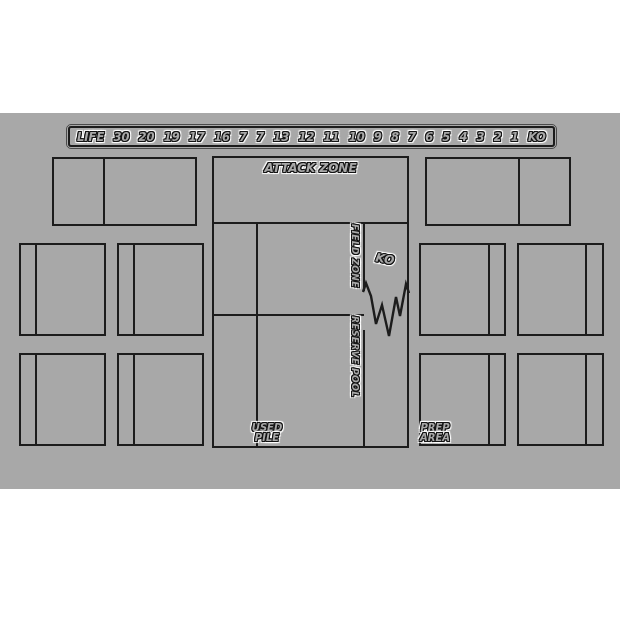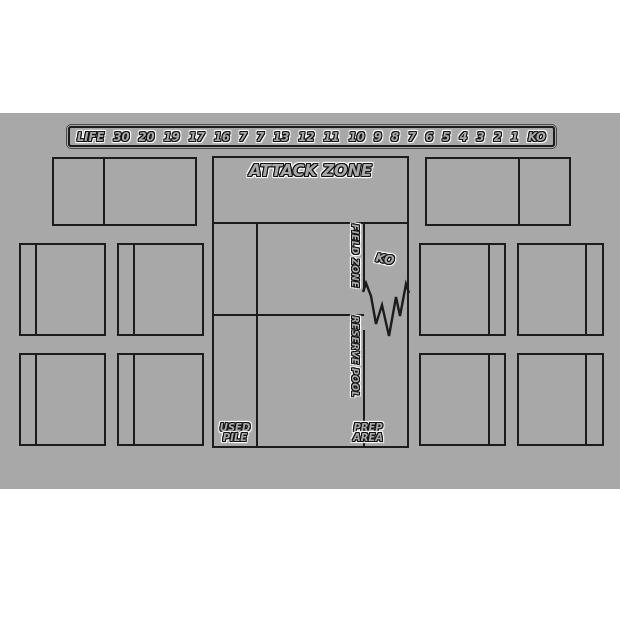--- a/index.html
+++ b/index.html
@@ -13,21 +13,21 @@
   }
   
   .otext {
     color:#a8a8a8; font-weight:bold; font-style:italic; white-space:nowrap;
     text-shadow:
       -1px 0 0 #141414, 1px 0 0 #141414, 0 -1px 0 #141414, 0 1px 0 #141414,
       -1px -1px 0 #141414, 1px 1px 0 #141414, 1px -1px 0 #141414, -1px 1px 0 #141414,
       -2px 0 1px #ffffff, 2px 0 1px #ffffff, 0 -2px 1px #ffffff, 0 2px 1px #ffffff,
       -2px -2px 1px #ffffff, 2px 2px 1px #ffffff, 2px -2px 1px #ffffff, -2px 2px 1px #ffffff;
   }
-  .wrap { white-space:normal; }
+  .wrap { white-space:normal;padding-left:32px; }
   
   .life-bar {
     position:absolute; left:68px; top:13px; width:487px; height:21px;
     border:2px solid #1c1c1c; border-radius:3px;
     outline:1px solid #4a4a4a; outline-offset:1px;
     box-sizing:border-box; display:flex; align-items:center;
     justify-content:space-between; padding:0 7px;
   }
   .life-bar span { font-size:11.5px; }
   
@@ -37,21 +37,21 @@
   .card .strip {
     position:absolute; top:0; bottom:0; width:2px; background:#1c1c1c;
   }
   
   .panel {
     position:absolute; left:212px; top:43px; width:197px; height:292px;
     border:2px solid #1c1c1c; box-sizing:border-box;
   }
   .hline { position:absolute; height:2px; background:#1c1c1c; }
   .vline { position:absolute; width:2px;  background:#1c1c1c; }
-  .attack-label { position:absolute; top:3px; left:0; width:100%; text-align:center; font-size:16px; }
+  .attack-label { position:absolute; top:3px; left:0; width:100%; text-align:center; font-size:12px; }
   .vert-label { position:absolute; writing-mode:vertical-rl; font-size:9px; letter-spacing:0.4px; }
   .ko-label {
     position:absolute; left:149px; top:94px; width:44px; text-align:center;
     font-size:12px; transform:rotate(10deg);
   }
   .corner-label {
     position:absolute; bottom:3px; text-align:center;
     font-size:10px; line-height:10px;
   }
   .burst { position:absolute; left:142px; top:118px; }
@@ -141,17 +141,17 @@
       <div class="vline" style="left:149px; top:64px; height:69px;"></div>
       <div class="vline" style="left:149px; top:172px; bottom:0;"></div>
       <div class="zone-region" style="left:151px; top:64px; right:0; height:68px;"></div>
       <div class="ko-label otext">KO</div>
 
       <svg class="burst" width="54" height="66" viewBox="356 276 54 66">
         <polyline points="363,292 366,283 371,296 376,324 382,305 389,336 396,297 400,316 406,284 409,293" fill="none" stroke="#1c1c1c" stroke-width="2.4" stroke-linejoin="miter"></polyline>
       </svg>
 
       <div class="zone-region" style="left:151px; top:180px; right:0; bottom:0;"></div>
-      <div class="corner-label otext wrap" style="left:132px; width:44px;font-style:italic;">PREP AREA</div>
+      <div class="corner-label otext wrap" style="left:167px; width:44px;font-style:italic;">PREP AREA</div>
     </div>
 
   </div>
 </div>
 
 </body></html>

